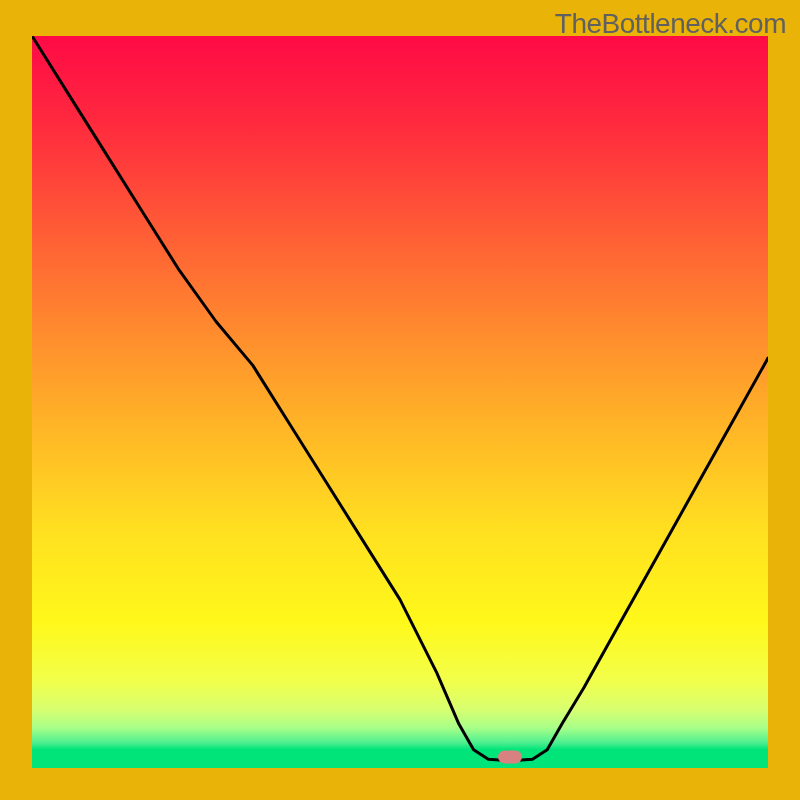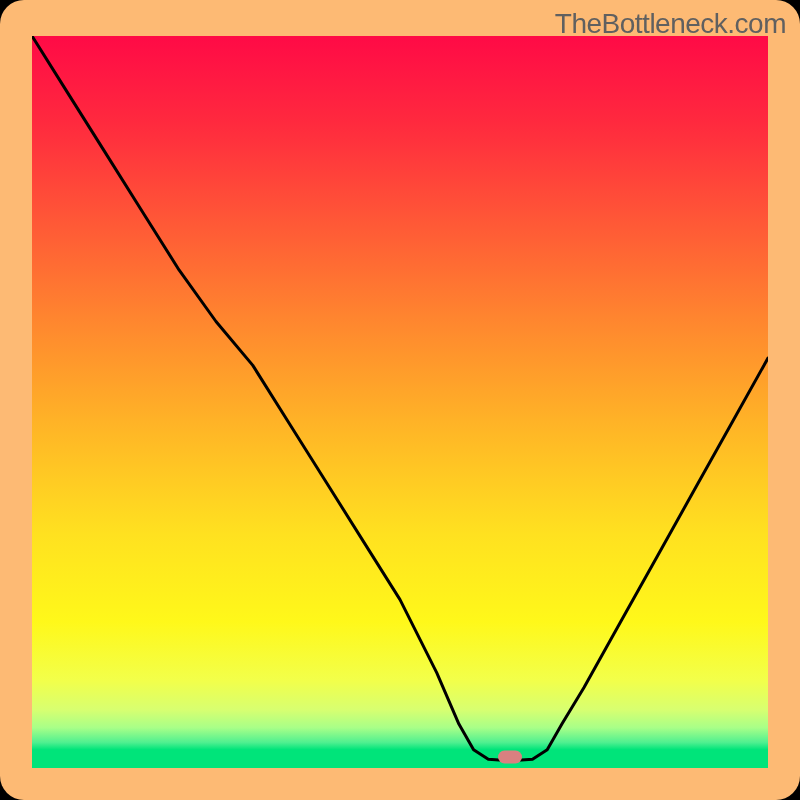--- a/index.html
+++ b/index.html
@@ -8,22 +8,21 @@
     width: 800px;
     height: 800px;
     background: #000;
     font-family: Arial, Helvetica, sans-serif;
     overflow: hidden;
   }
   .frame {
     position: relative;
     width: 800px;
     height: 800px;
-    background: #fdba74;
-    border-radius: 24px;
+    background: #eab308;
   }
   .watermark {
     position: absolute;
     top: 8px;
     right: 14px;
     color: #606060;
     font-size: 28px;
     font-weight: 500;
     letter-spacing: -0.5px;
     z-index: 4;

